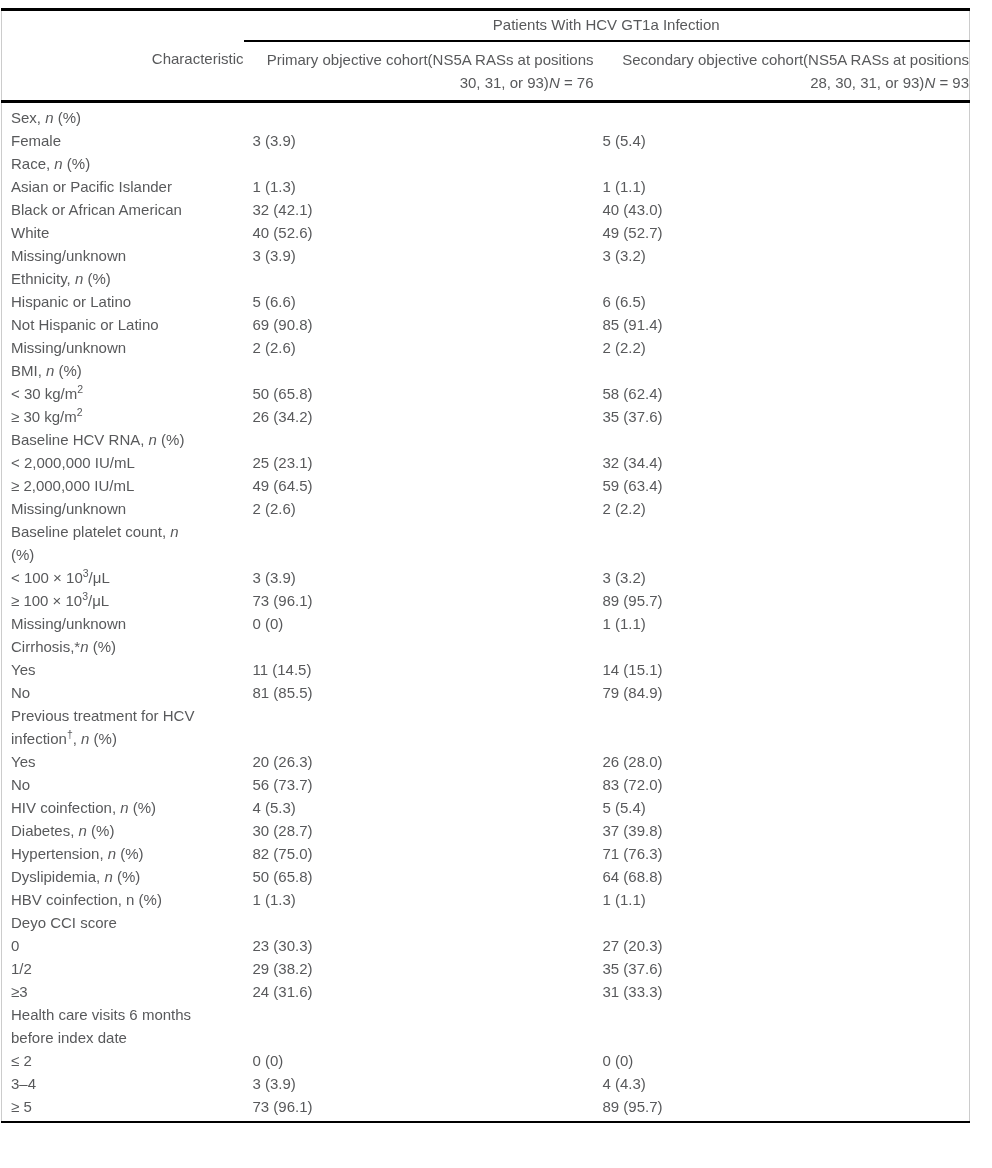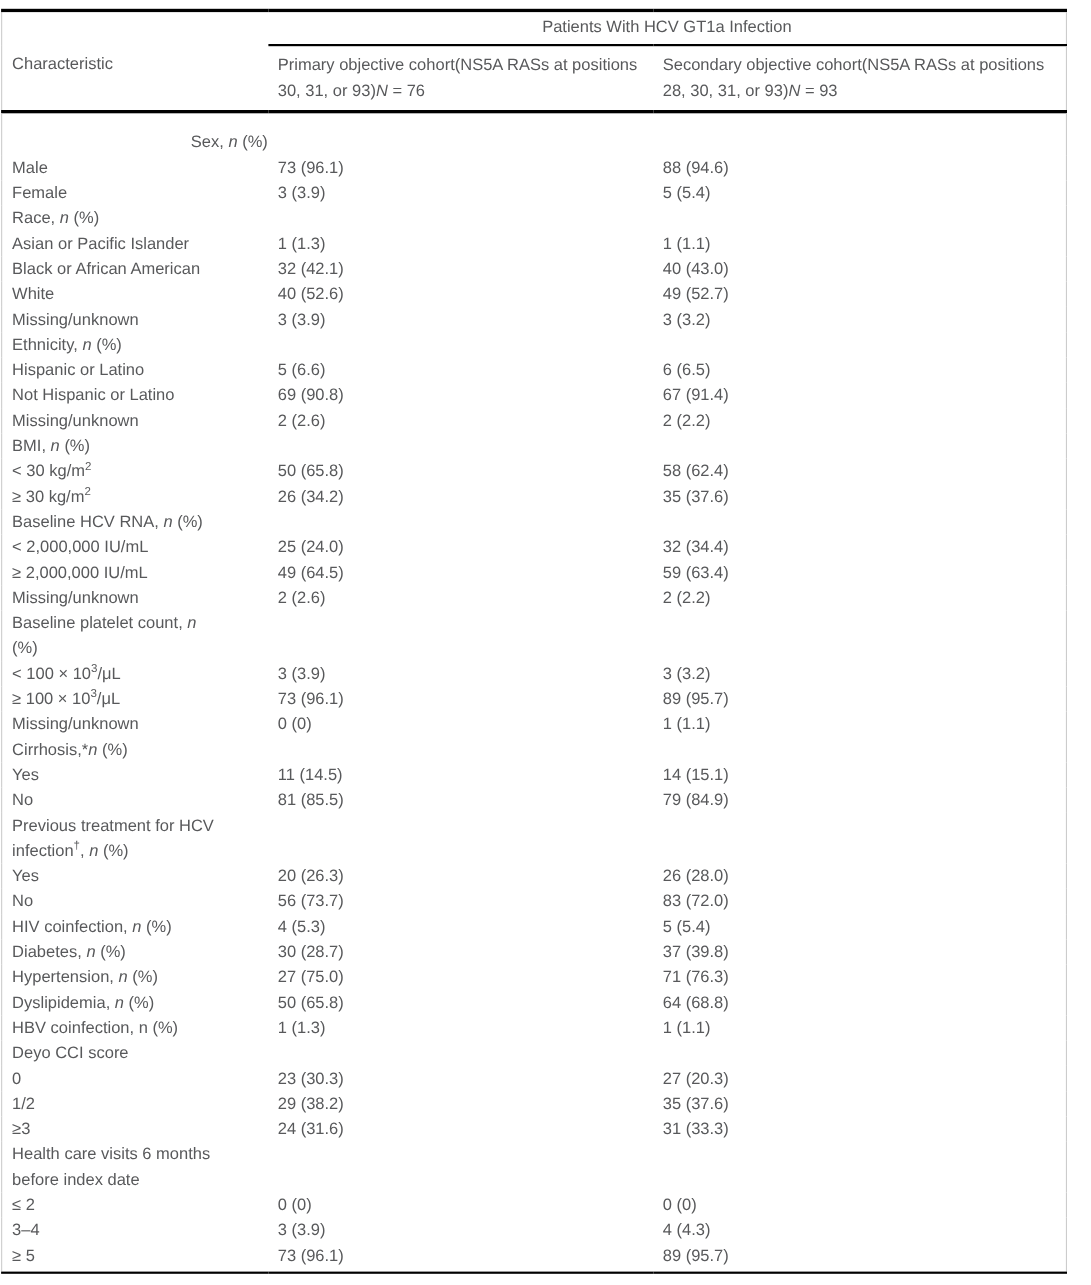--- a/index.html
+++ b/index.html
@@ -53,23 +53,24 @@
   th.spanner-cell{
     text-align:center;
     padding:0;
     border-bottom:2px solid var(--rule);
   }
   
   tr.colhead-row th{
     border-bottom:3px solid var(--rule);
     padding-top:6px;
     padding-bottom:6px;
+    text-align:right;
   }
   
-  tbody tr:first-child td{padding-top:15px;text-align:right;}
+  tbody tr:first-child td{padding-top:3px;}
   tbody tr:last-child td{padding-bottom:3px;}
   sup{
     font-size:10.5px;
     line-height:0;
   }
   i{font-style:italic;}
 </style>
 </head>
 <body>
 
@@ -91,25 +92,20 @@
         <th>Secondary objective cohort(NS5A RASs at positions 28, 30, 31, or 93)<i>N</i> = 93</th>
       </tr>
     </thead>
     <tbody>
         <tr>
           <td>Sex, <i>n</i> (%)</td>
           <td></td>
           <td></td>
         </tr>
         <tr>
-          <td>Male</td>
-          <td>73 (96.1)</td>
-          <td>88 (94.6)</td>
-        </tr>
-        <tr>
           <td>Female</td>
           <td>3 (3.9)</td>
           <td>5 (5.4)</td>
         </tr>
         <tr>
           <td>Race, <i>n</i> (%)</td>
           <td></td>
           <td></td>
         </tr>
         <tr>
@@ -138,21 +134,21 @@
           <td></td>
         </tr>
         <tr>
           <td>Hispanic or Latino</td>
           <td>5 (6.6)</td>
           <td>6 (6.5)</td>
         </tr>
         <tr>
           <td>Not Hispanic or Latino</td>
           <td>69 (90.8)</td>
-          <td>67 (91.4)</td>
+          <td>85 (91.4)</td>
         </tr>
         <tr>
           <td>Missing/unknown</td>
           <td>2 (2.6)</td>
           <td>2 (2.2)</td>
         </tr>
         <tr>
           <td>BMI, <i>n</i> (%)</td>
           <td></td>
           <td></td>
@@ -167,21 +163,21 @@
           <td>26 (34.2)</td>
           <td>35 (37.6)</td>
         </tr>
         <tr>
           <td>Baseline HCV RNA, <i>n</i> (%)</td>
           <td></td>
           <td></td>
         </tr>
         <tr>
           <td>&lt; 2,000,000 IU/mL</td>
-          <td>25 (24.0)</td>
+          <td>25 (23.1)</td>
           <td>32 (34.4)</td>
         </tr>
         <tr>
           <td>≥ 2,000,000 IU/mL</td>
           <td>49 (64.5)</td>
           <td>59 (63.4)</td>
         </tr>
         <tr>
           <td>Missing/unknown</td>
           <td>2 (2.6)</td>
@@ -242,21 +238,21 @@
           <td>4 (5.3)</td>
           <td>5 (5.4)</td>
         </tr>
         <tr>
           <td>Diabetes, <i>n</i> (%)</td>
           <td>30 (28.7)</td>
           <td>37 (39.8)</td>
         </tr>
         <tr>
           <td>Hypertension, <i>n</i> (%)</td>
-          <td>27 (75.0)</td>
+          <td>82 (75.0)</td>
           <td>71 (76.3)</td>
         </tr>
         <tr>
           <td>Dyslipidemia, <i>n</i> (%)</td>
           <td>50 (65.8)</td>
           <td>64 (68.8)</td>
         </tr>
         <tr>
           <td>HBV coinfection, n (%)</td>
           <td>1 (1.3)</td>

